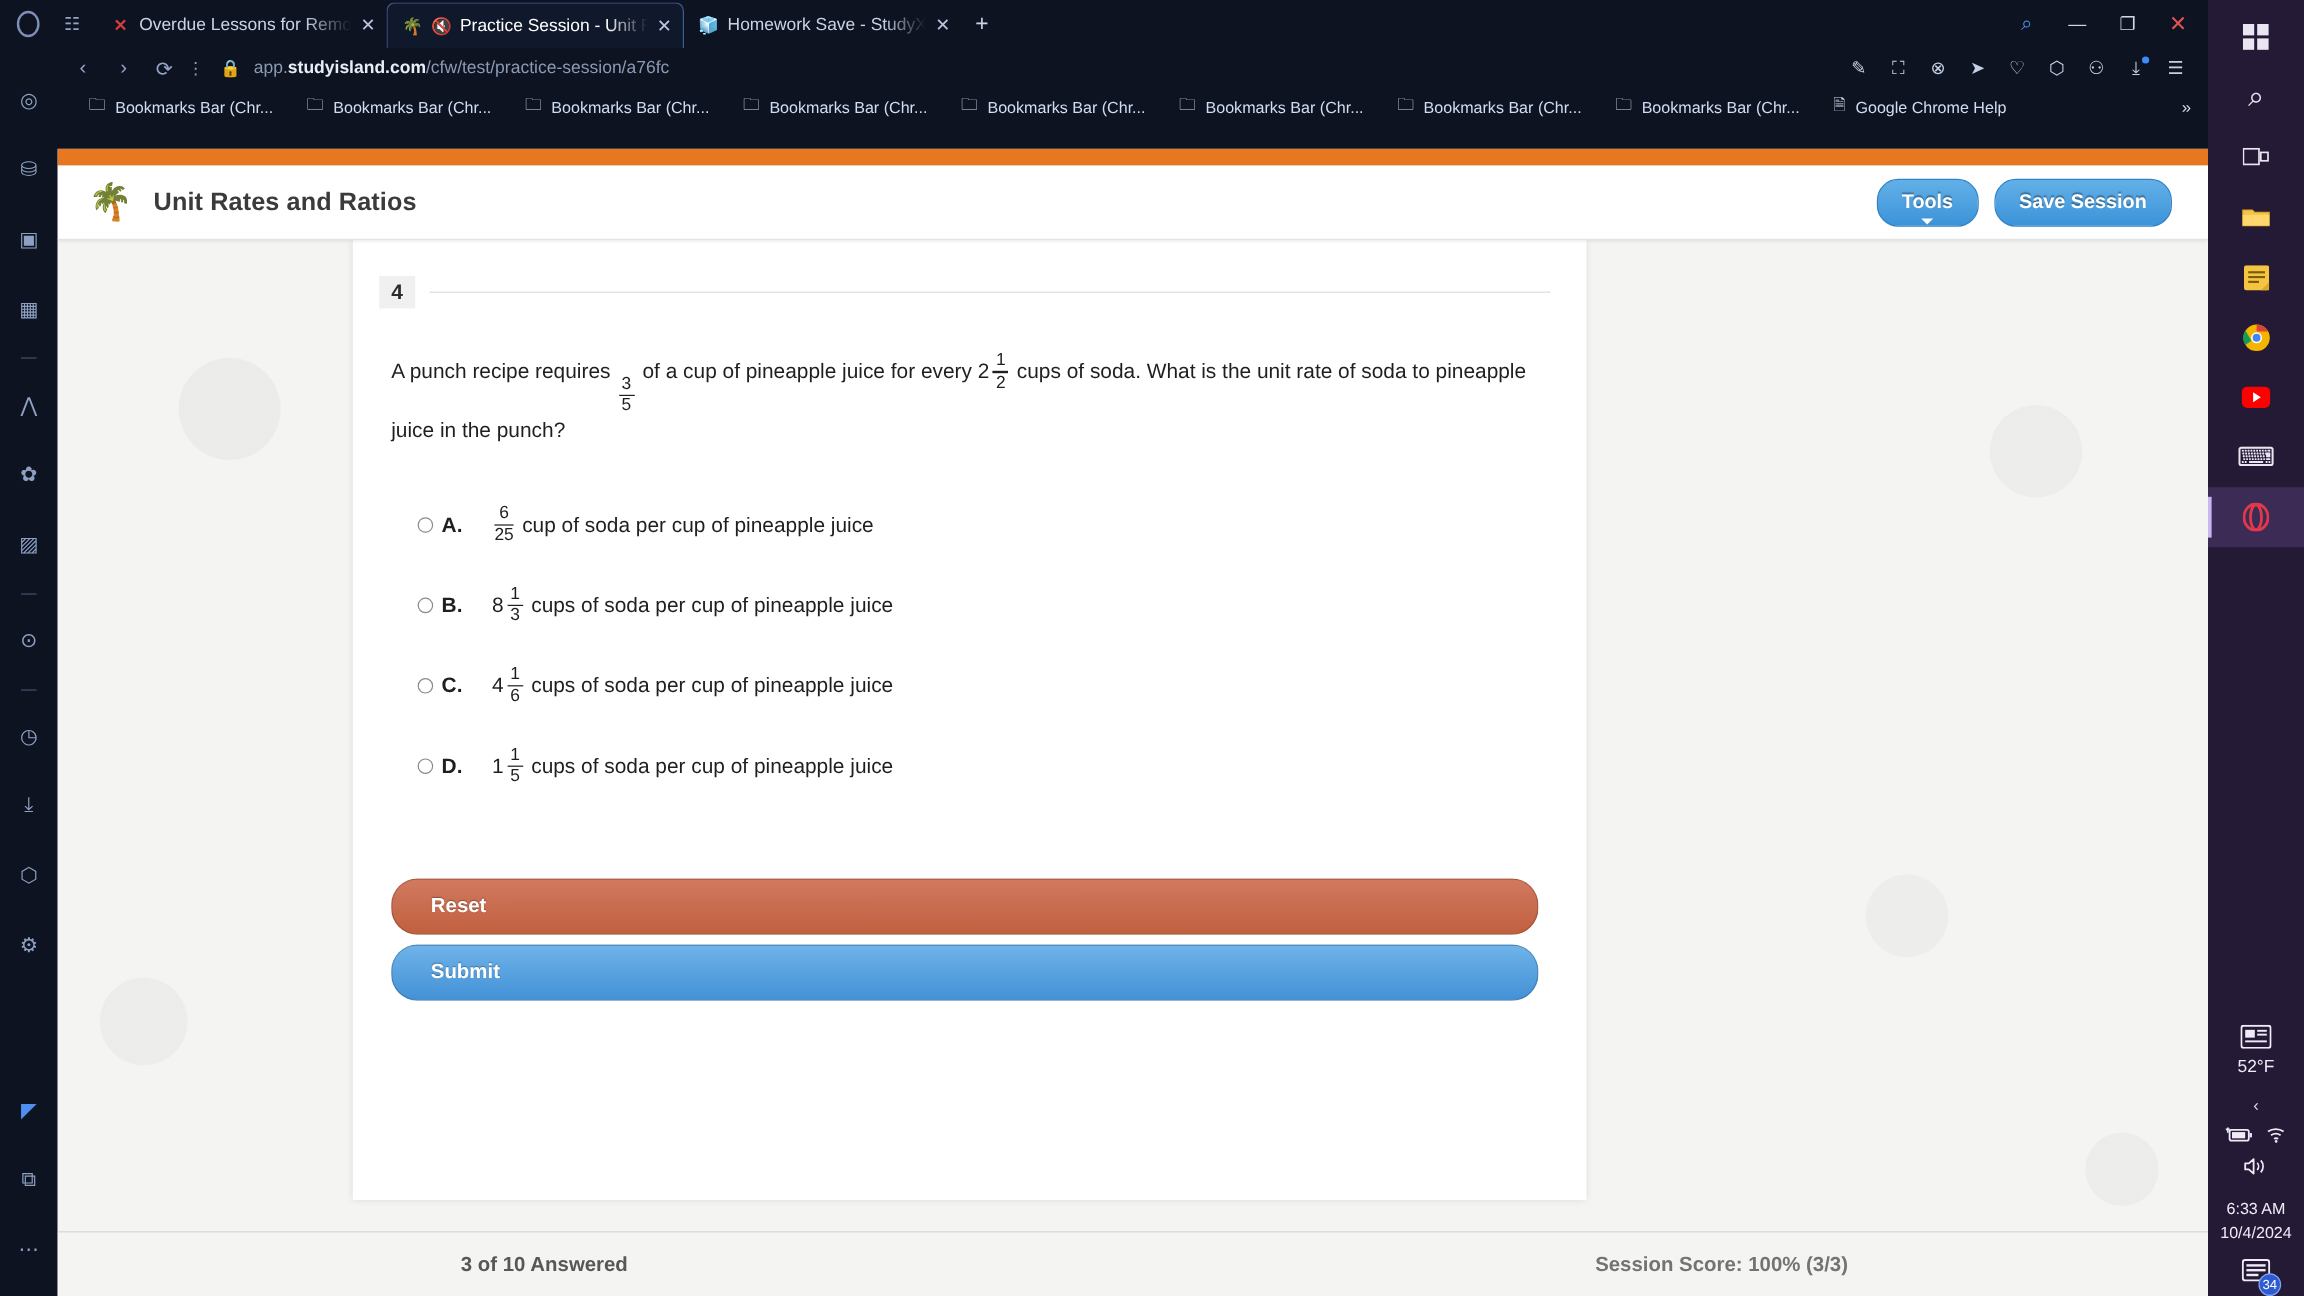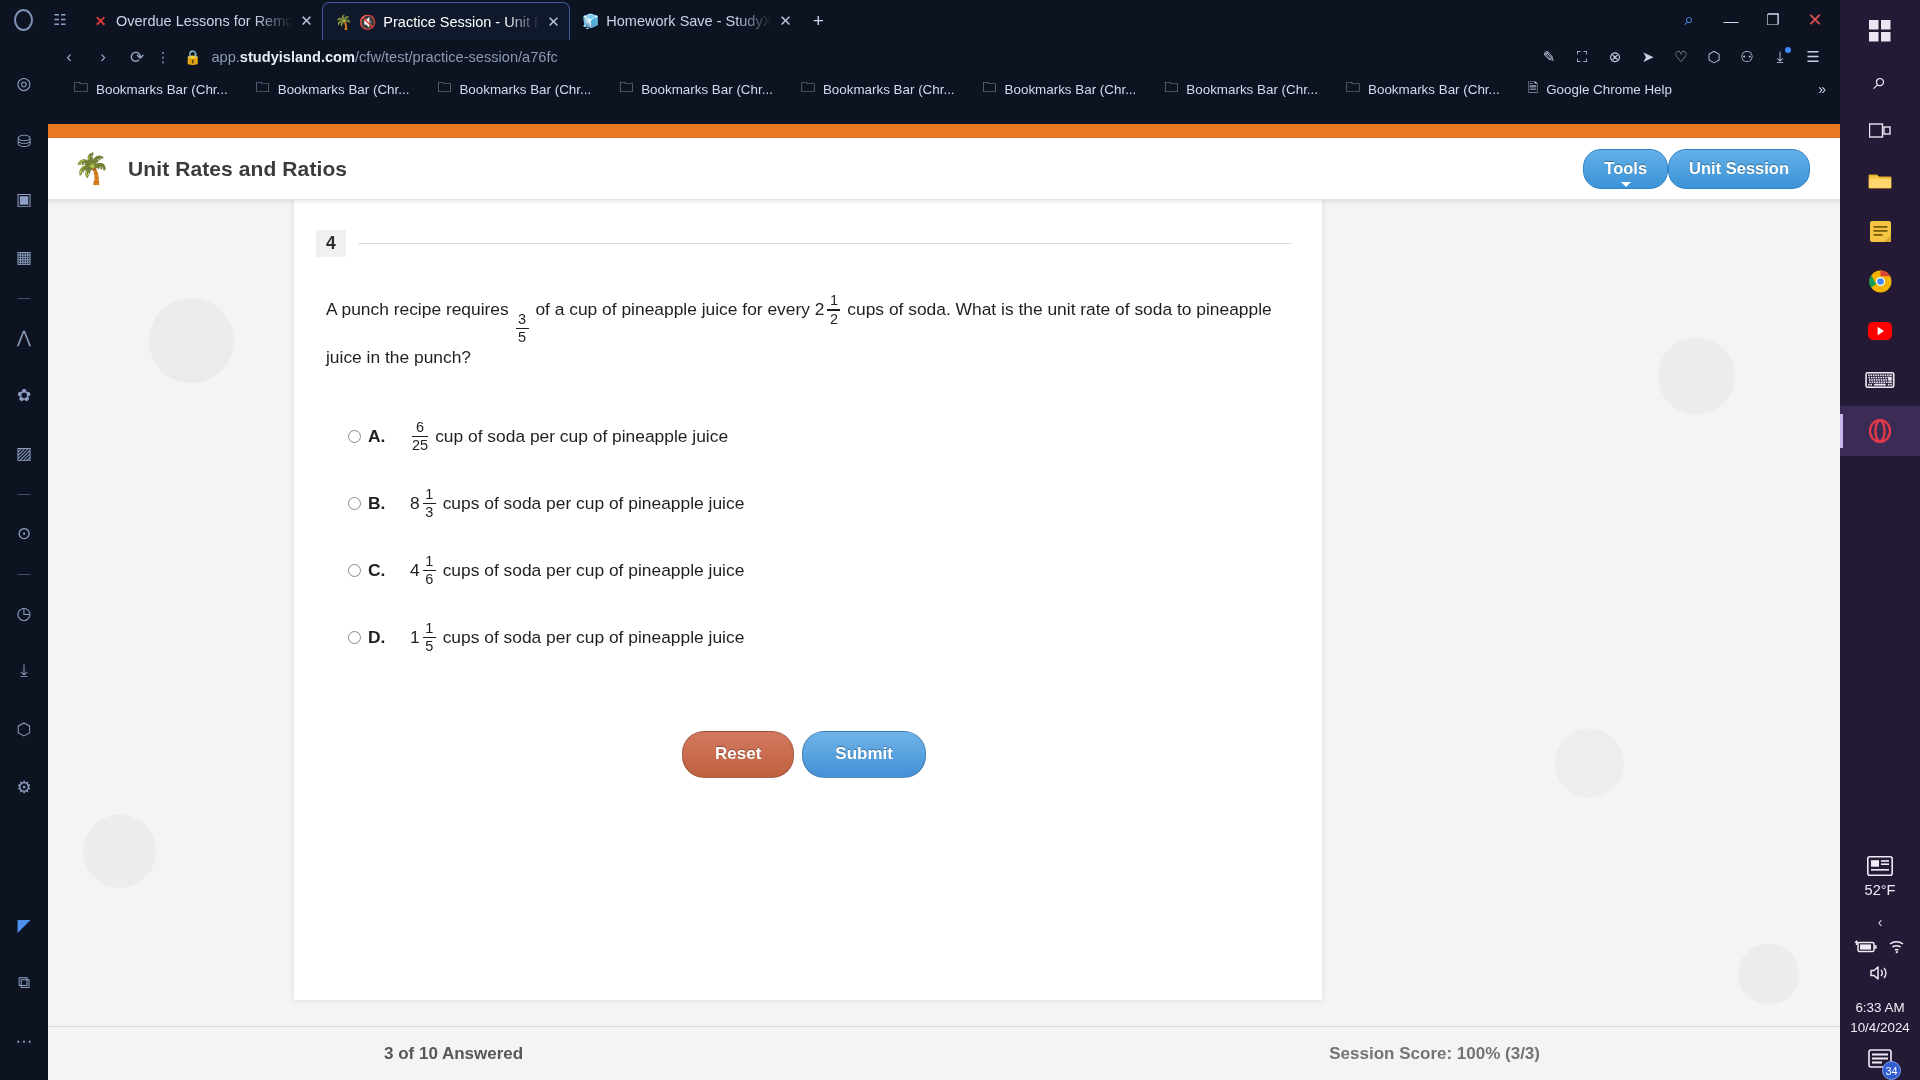--- a/index.html
+++ b/index.html
@@ -78,21 +78,21 @@
   
   .page { position: absolute; left: 48px; top: 124px; width: 1792px; height: 956px; background: #ffffff; overflow: hidden; }
   .orangebar { height: 14px; background: #e87722; width: 100%; }
   .si-header {
     height: 62px; background: #fff; display: flex; align-items: center;
     padding: 0 30px 0 22px; border-bottom: 1px solid #e3e3e3; position: relative; z-index: 5;
     box-shadow: 0 1px 4px rgba(0,0,0,.13);
   }
   .palm { font-size: 30px; line-height: 1; width: 44px; text-align:center; }
   .si-title { font-size: 21px; font-weight: bold; color: #3b3b3b; margin-left: 14px; letter-spacing: .1px; }
-  .hdr-btns { margin-left: auto; display: flex; align-items: center; }
+  .hdr-btns { margin-left: auto; display: flex; gap: 13px; align-items: center; }
   .pillbtn {
     background: linear-gradient(180deg,#63b0e8 0%, #3c93d8 100%);
     color: #fff; font-weight: bold; font-size: 16.5px;
     border-radius: 18px; padding: 9px 20px 10px; border: 1px solid #2f83c6;
     text-shadow: 0 -1px 1px rgba(0,0,0,.35); position: relative;
   }
   .pillbtn .caret {
     position: absolute; left: 50%; bottom: 1px; transform: translateX(-50%);
     border-left: 5px solid transparent; border-right: 5px solid transparent;
     border-top: 5px solid #ffffff;
@@ -132,21 +132,21 @@
   .frac .den { font-size: 14.5px; line-height: 1.06; }
   .mixed { display: inline-flex; align-items: center; gap: 1px; }
   .mixed .whole { font-size: 17.4px; }
 
   .choices { margin-top: 34px; }
   .choice { display: flex; align-items: center; gap: 0; height: 67px; padding-left: 22px; }
   .radio { width: 13px; height: 13px; border: 1.4px solid #8a8a8a; border-radius: 50%; background:#fff; flex:0 0 13px; }
   .clabel { font-size: 17.4px; font-weight: bold; color: #1f1f1f; margin-left: 7px; width: 34px; }
   .ctext { font-size: 17.4px; color: #1f1f1f; display: flex; align-items: center; gap: 5px; margin-left: 8px; }
 
-  .btnrow { display:flex; justify-content:center; gap: 8px; margin-top: 60px; }
+  .btnrow { display:flex; justify-content:center; gap: 8px; margin-top: 60px; flex-direction: column; }
   .actbtn {
     border-radius: 22px; padding: 12px 32px 13px; font-size: 17px; font-weight: bold;
     color: #fff; text-shadow: 0 -1px 1px rgba(0,0,0,.32); border: 1px solid rgba(0,0,0,.18);
   }
   .actbtn.reset { background: linear-gradient(180deg,#d2795f 0%, #c0603f 100%); }
   .actbtn.submit { background: linear-gradient(180deg,#6fb3e8 0%, #4391d6 100%); }
 
   .footer {
     position: absolute; left: 0; right: 0; bottom: 0; height: 54px;
     border-top: 1px solid #d8d8d6; background: #f4f4f2;
@@ -311,21 +311,21 @@
     </div>
 
     <div class="page">
       <div class="orangebar"></div>
 
       <div class="si-header">
         <div class="palm">🌴</div>
         <div class="si-title">Unit Rates and Ratios</div>
         <div class="hdr-btns">
           <div class="pillbtn"><span>Tools</span><span class="caret"></span></div>
-          <div class="pillbtn">Unit Session</div>
+          <div class="pillbtn">Save Session</div>
         </div>
       </div>
 
       <div class="wallpaper">
         <div class="card">
 
           <div class="qnum-row">
             <div class="qnum">4</div>
             <div class="qrule"></div>
           </div>

